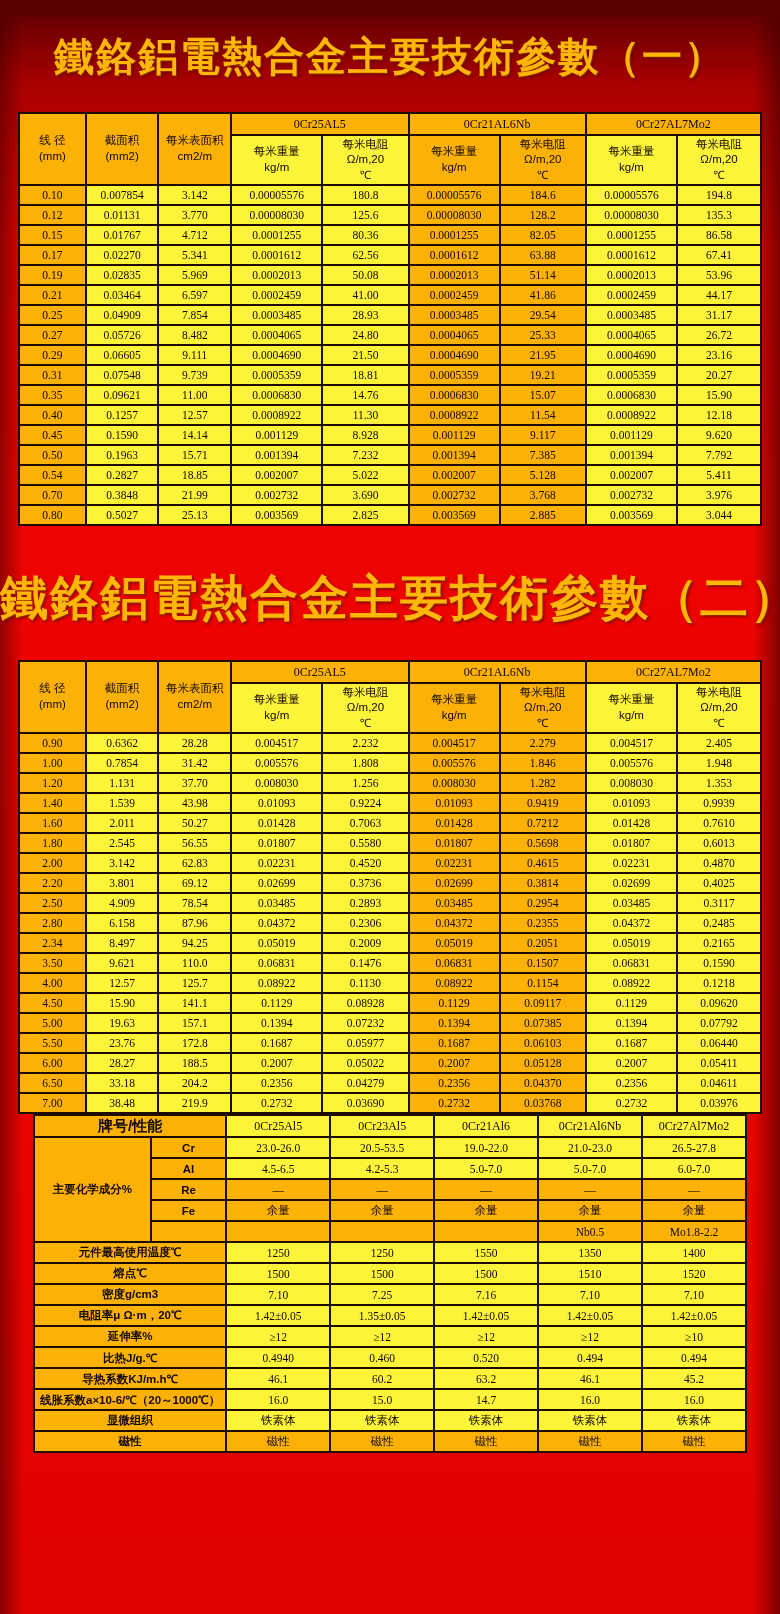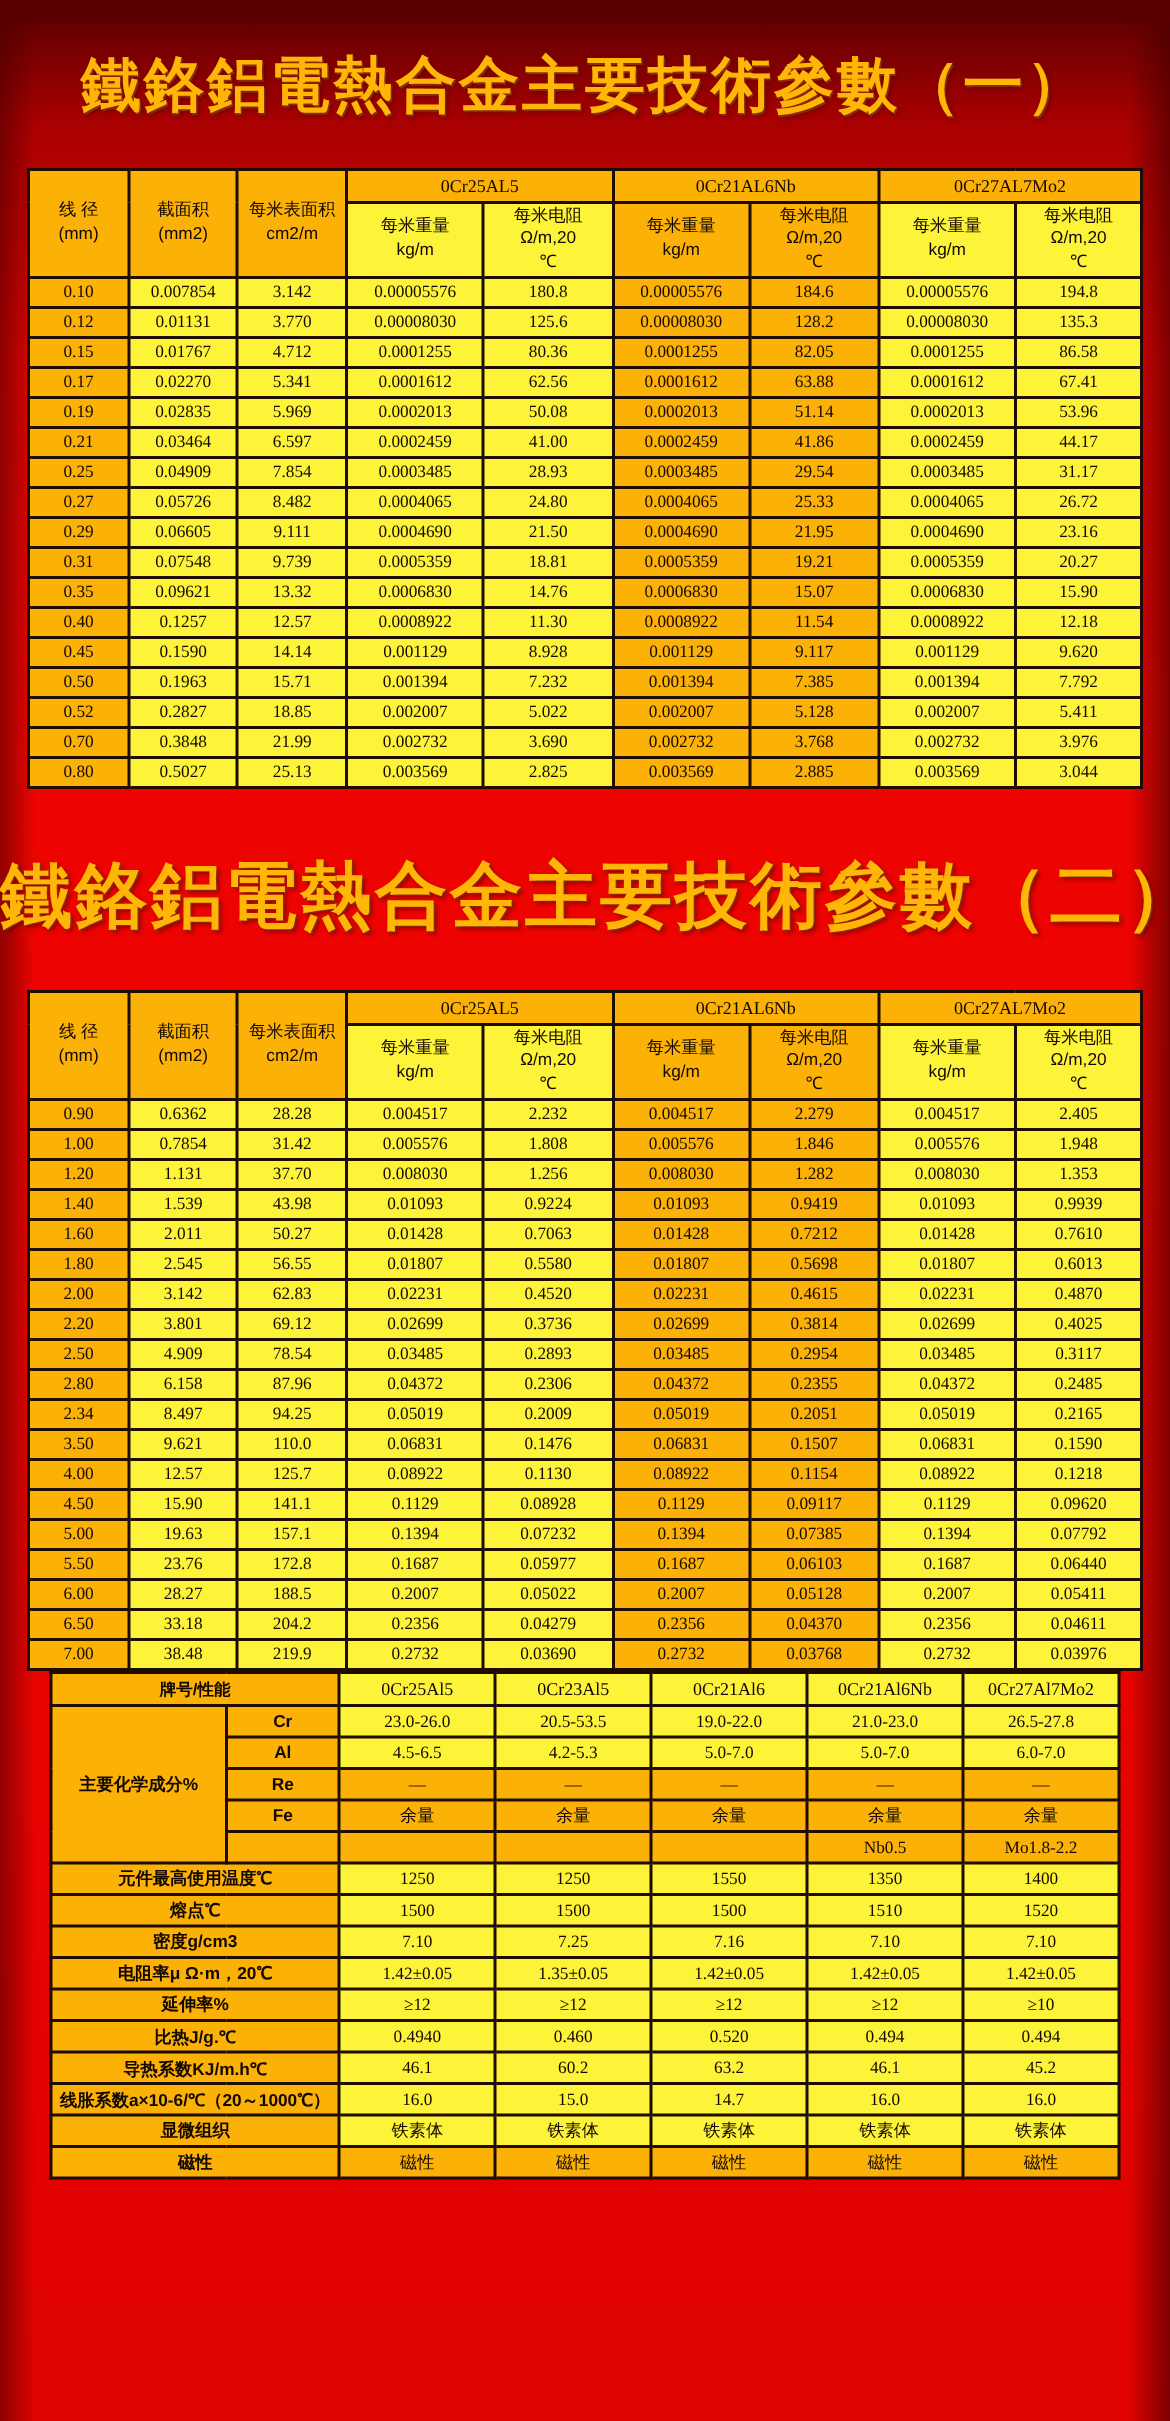--- a/index.html
+++ b/index.html
@@ -37,21 +37,21 @@
   
   .tech{width:744px;table-layout:fixed;}
   .tech td{height:18px;font-family:"Liberation Serif", serif;font-size:11.5px;}
   .tech th{font-size:11.5px;font-weight:normal;}
   .tech .band{height:20px;font-family:"Liberation Serif", serif;font-weight:normal;font-size:12px;}
   .tech .sub{height:48px;}
   .pre{white-space:pre-line;line-height:1.35;}
 
   
   .phys{width:714px;table-layout:fixed;}
-  .phys th{font-size:11px;height:20px;}
+  .phys th{font-size:15px;height:20px;}
   .phys td{height:19px;font-size:11.5px;}
   .phys td.num{font-family:"Liberation Serif", serif;}
   .phys td.lab{font-weight:bold;}
   .phys .alloy{font-family:"Liberation Serif", serif;font-weight:normal;font-size:12px;}
 </style>
 </head>
 <body>
 
 <div id="page">
   <div class="title title-big">鐵鉻鋁電熱合金主要技術參數（一）</div>
@@ -204,21 +204,21 @@
           <td class="c-y">0.0005359</td>
           <td class="c-y">18.81</td>
           <td class="c-o">0.0005359</td>
           <td class="c-o">19.21</td>
           <td class="c-y">0.0005359</td>
           <td class="c-y">20.27</td>
         </tr>
         <tr>
           <td class="c-o">0.35</td>
           <td class="c-y">0.09621</td>
-          <td class="c-y">13.32</td>
+          <td class="c-y">11.00</td>
           <td class="c-y">0.0006830</td>
           <td class="c-y">14.76</td>
           <td class="c-o">0.0006830</td>
           <td class="c-o">15.07</td>
           <td class="c-y">0.0006830</td>
           <td class="c-y">15.90</td>
         </tr>
         <tr>
           <td class="c-o">0.40</td>
           <td class="c-y">0.1257</td>
@@ -246,21 +246,21 @@
           <td class="c-y">0.1963</td>
           <td class="c-y">15.71</td>
           <td class="c-y">0.001394</td>
           <td class="c-y">7.232</td>
           <td class="c-o">0.001394</td>
           <td class="c-o">7.385</td>
           <td class="c-y">0.001394</td>
           <td class="c-y">7.792</td>
         </tr>
         <tr>
-          <td class="c-o">0.52</td>
+          <td class="c-o">0.54</td>
           <td class="c-y">0.2827</td>
           <td class="c-y">18.85</td>
           <td class="c-y">0.002007</td>
           <td class="c-y">5.022</td>
           <td class="c-o">0.002007</td>
           <td class="c-o">5.128</td>
           <td class="c-y">0.002007</td>
           <td class="c-y">5.411</td>
         </tr>
         <tr>

